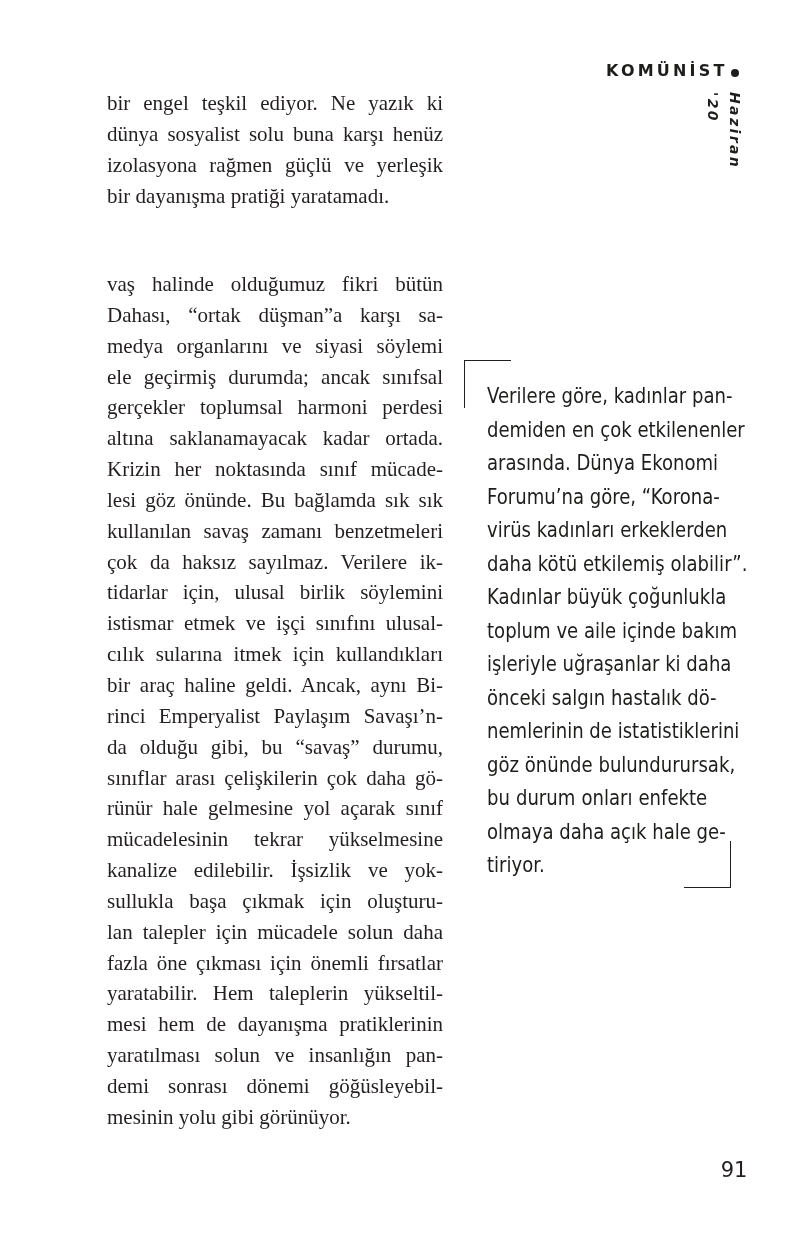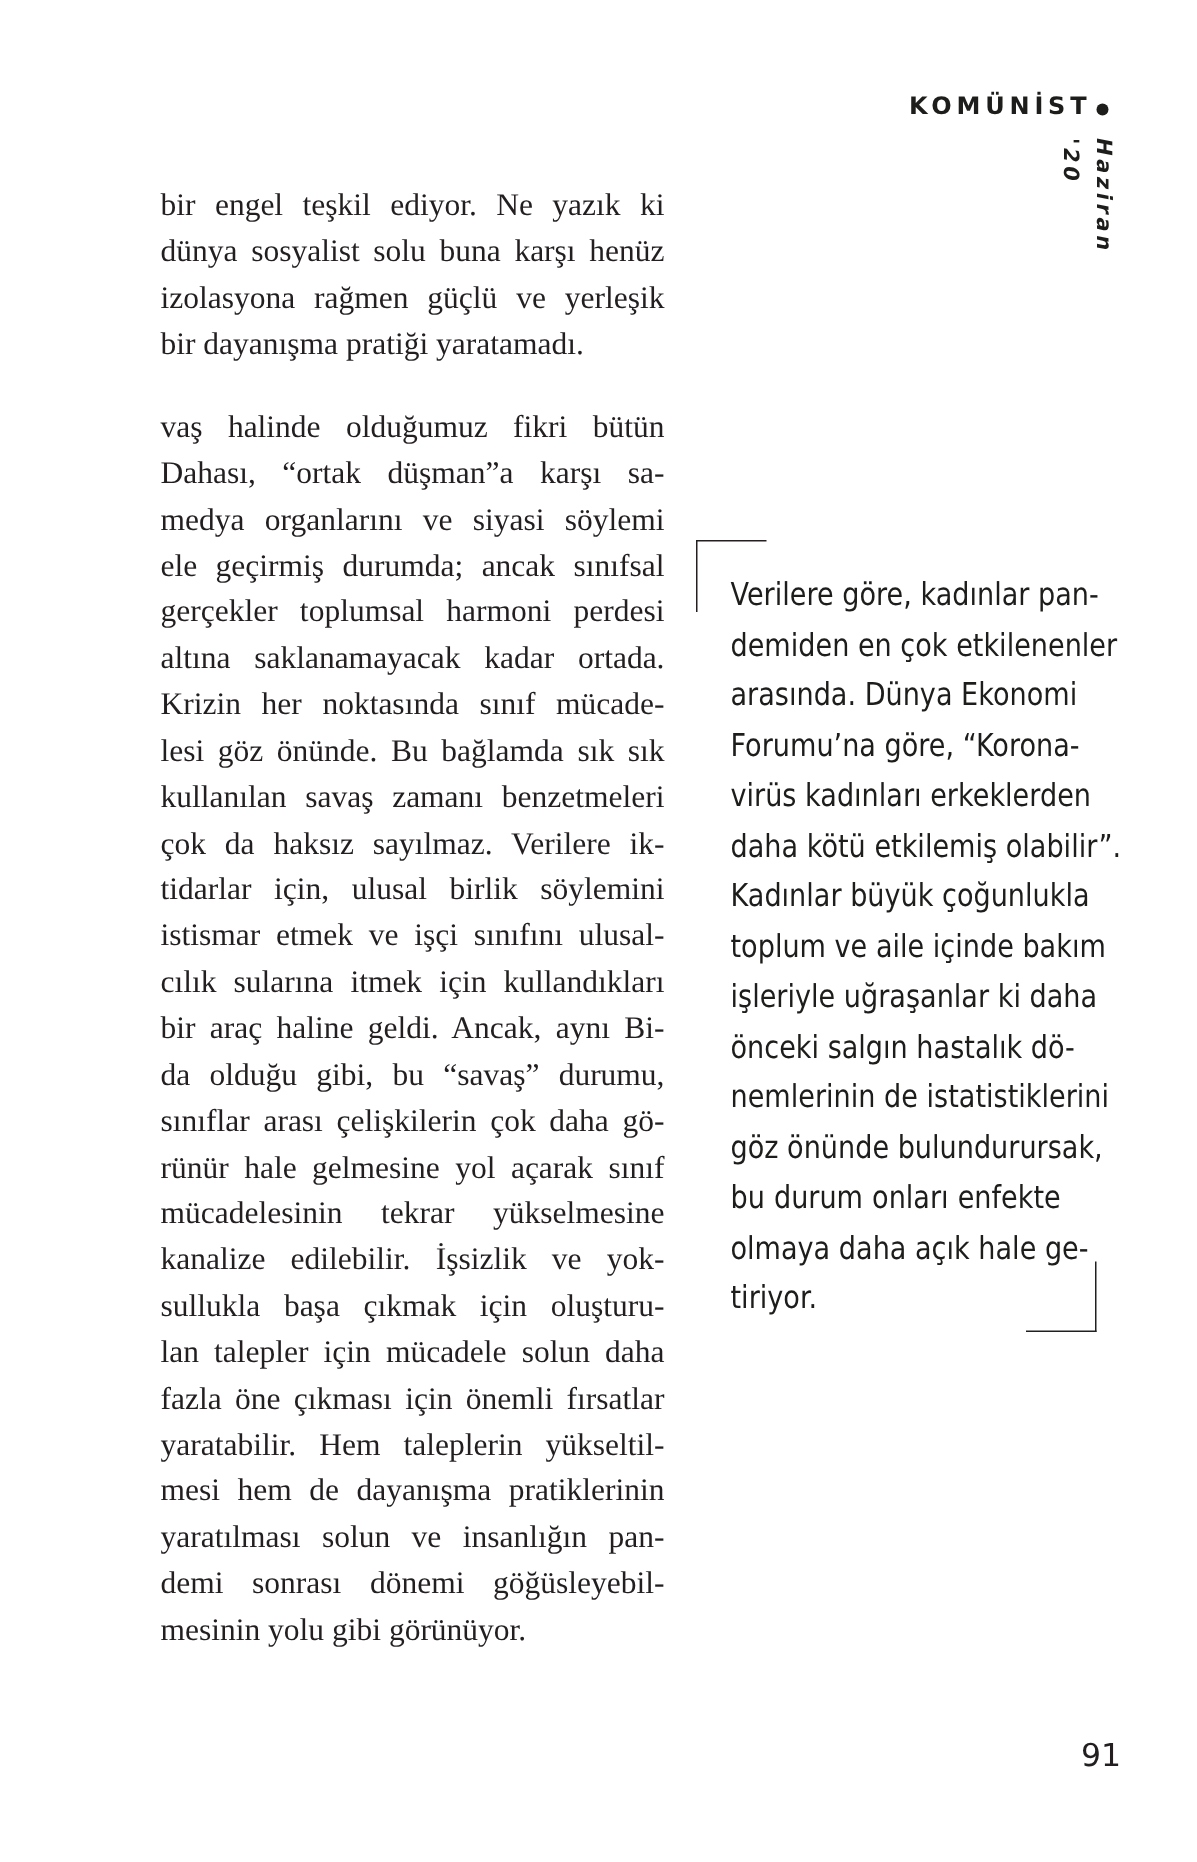--- a/index.html
+++ b/index.html
@@ -64,21 +64,21 @@
     line-height: 30.85px;
     white-space: nowrap;
     text-align: justify;
     text-align-last: justify;
     overflow: visible;
   }
   .body-line.last {
     text-align: left;
     text-align-last: left;
   }
-  .para1 { top: 121px; }
+  .para1 { top: 88px; }
   .para2 { top: 269px; }
 
   .pullquote {
     position: absolute;
     left: 464px;
     top: 360px;
     width: 267px;
     height: 528px;
   }
   .bracket-tl-v {
@@ -170,20 +170,21 @@
   <div class="body-line">gerçekler toplumsal harmoni perdesi</div>
   <div class="body-line">altına saklanamayacak kadar ortada.</div>
   <div class="body-line">Krizin her noktasında sınıf mücade-</div>
   <div class="body-line">lesi göz önünde. Bu bağlamda sık sık</div>
   <div class="body-line">kullanılan savaş zamanı benzetmeleri</div>
   <div class="body-line">çok da haksız sayılmaz. Verilere ik-</div>
   <div class="body-line">tidarlar için, ulusal birlik söylemini</div>
   <div class="body-line">istismar etmek ve işçi sınıfını ulusal-</div>
   <div class="body-line">cılık sularına itmek için kullandıkları</div>
   <div class="body-line">bir araç haline geldi. Ancak, aynı Bi-</div>
+  <div class="body-line">rinci Emperyalist Paylaşım Savaşı’n-</div>
   <div class="body-line">da olduğu gibi, bu “savaş” durumu,</div>
   <div class="body-line">sınıflar arası çelişkilerin çok daha gö-</div>
   <div class="body-line">rünür hale gelmesine yol açarak sınıf</div>
   <div class="body-line">mücadelesinin tekrar yükselmesine</div>
   <div class="body-line">kanalize edilebilir. İşsizlik ve yok-</div>
   <div class="body-line">sullukla başa çıkmak için oluşturu-</div>
   <div class="body-line">lan talepler için mücadele solun daha</div>
   <div class="body-line">fazla öne çıkması için önemli fırsatlar</div>
   <div class="body-line">yaratabilir. Hem taleplerin yükseltil-</div>
   <div class="body-line">mesi hem de dayanışma pratiklerinin</div>

